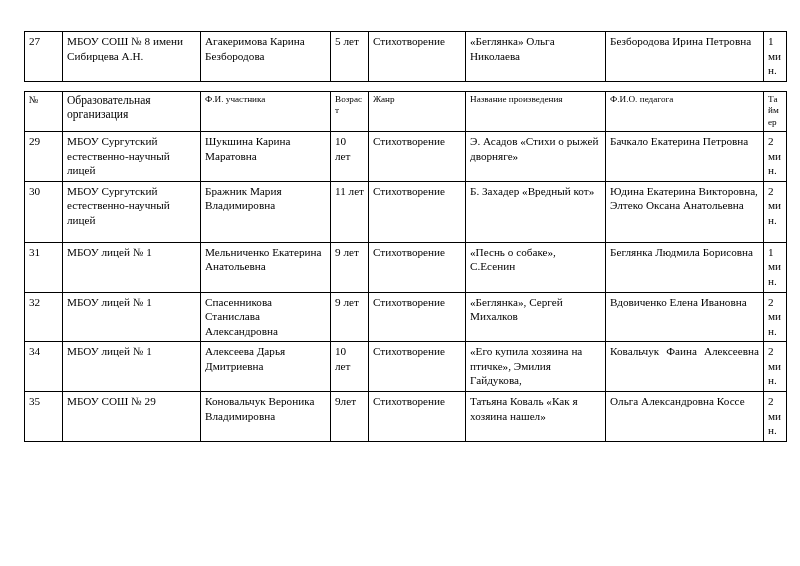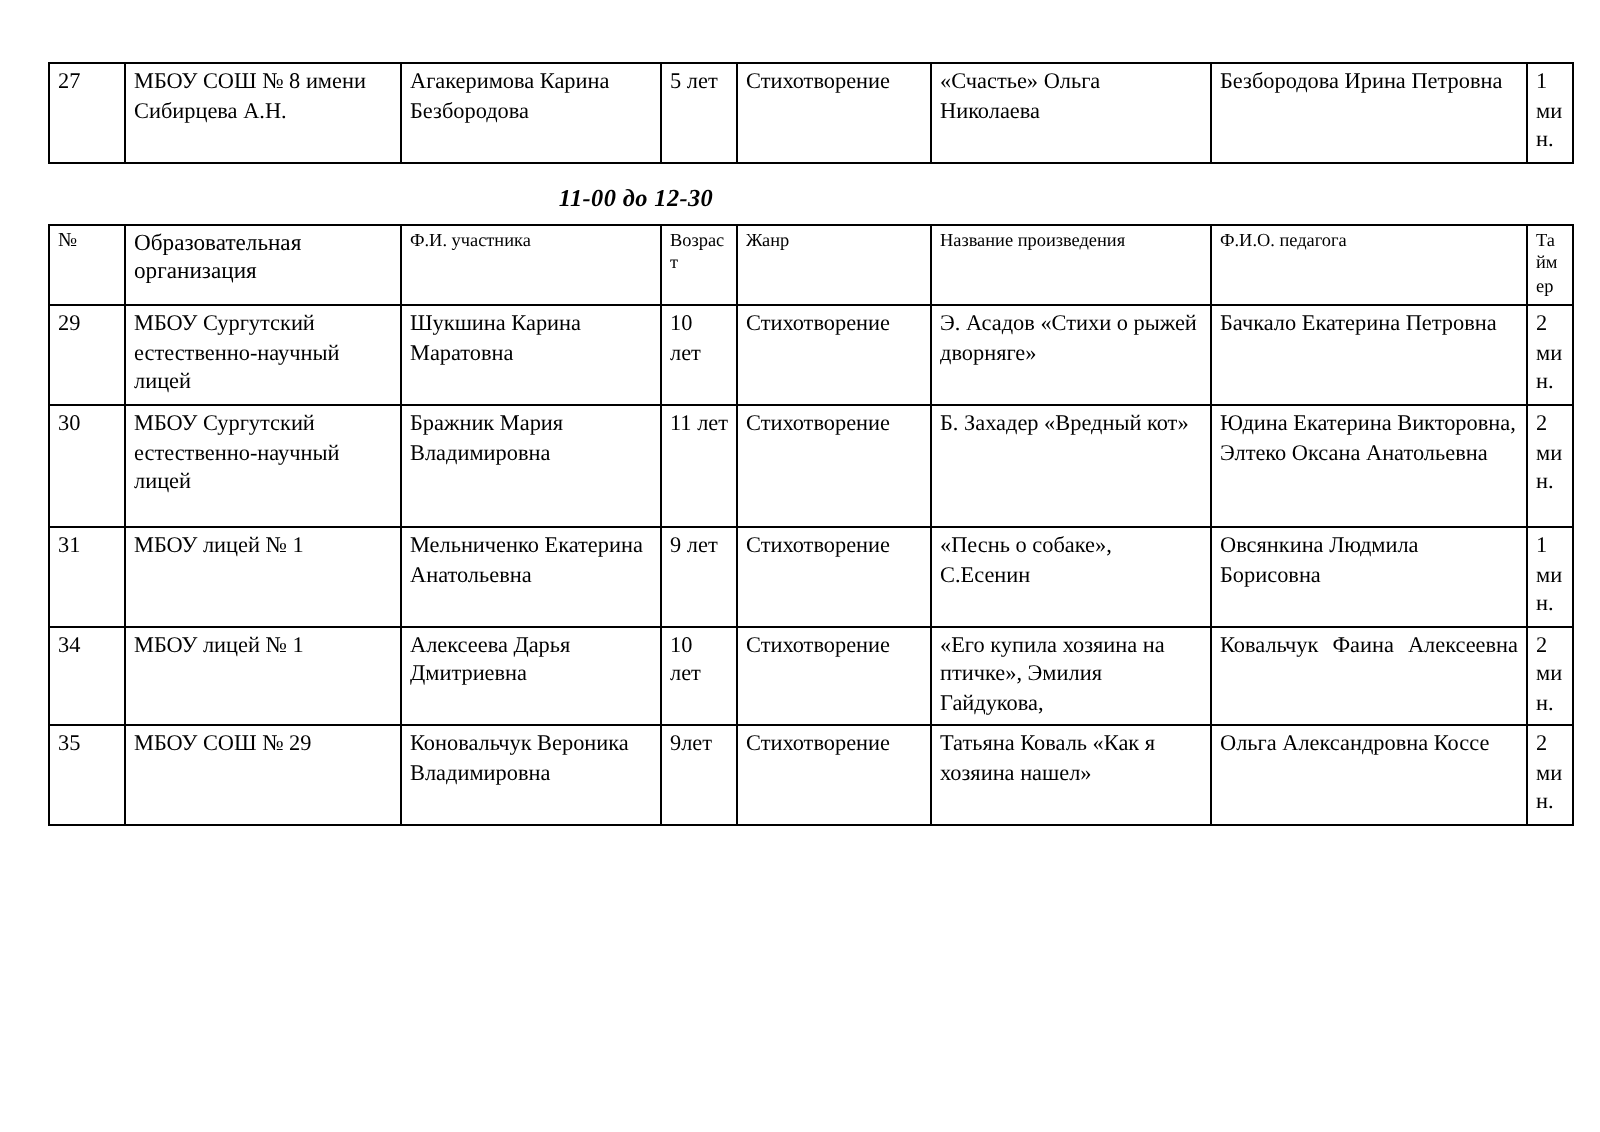--- a/index.html
+++ b/index.html
@@ -108,30 +108,29 @@
         <col class="w-teach">
         <col class="w-timer">
     </colgroup>
     <tbody>
       <tr class="r-h36">
         <td class="c-num">27</td>
         <td>МБОУ СОШ № 8 имени Сибирцева А.Н.</td>
         <td>Агакеримова Карина Безбородова</td>
         <td>5 лет</td>
         <td>Стихотворение</td>
-        <td>«Счастье»
+        <td>«Беглянка»
 Ольга Николаева</td>
         <td>Безбородова Ирина Петровна</td>
         <td>1 мин.</td>
       </tr>
     </tbody>
   </table>
 
   <div class="section-heading">
-    <div class="line2">11-00 до 12-30</div>
   </div>
 
   <table class="doc-table">
     <colgroup>
       <col class="w-num">
         <col class="w-org">
         <col class="w-part">
         <col class="w-age">
       <col class="w-genre">
         <col class="w-title">
@@ -176,24 +175,35 @@
         <td>2 мин.</td>
       </tr>
 
       <tr class="r-h36">
         <td class="c-num">31</td>
         <td>МБОУ лицей № 1</td>
         <td>Мельниченко Екатерина Анатольевна</td>
         <td>9 лет</td>
         <td>Стихотворение</td>
         <td>«Песнь о собаке», С.Есенин</td>
-        <td>Овсянкина Людмила Борисовна</td>
+        <td>Беглянка Людмила Борисовна</td>
         <td>1 мин.</td>
       </tr>
 
+      <tr class="r-h47">
+        <td class="c-num">32</td>
+        <td>МБОУ лицей № 1</td>
+        <td>Спасенникова Станислава Александровна</td>
+        <td>9 лет</td>
+        <td>Стихотворение</td>
+        <td>«Беглянка»,
+ Сергей Михалков</td>
+        <td>Вдовиченко Елена Ивановна</td>
+        <td>2 мин.</td>
+      </tr>
 
 
       <tr class="r-h47">
         <td class="c-num">34</td>
         <td>МБОУ лицей № 1</td>
         <td class="just">Алексеева Дарья Дмитриевна</td>
         <td>10 лет</td>
         <td>Стихотворение</td>
         <td class="just-last">«Его купила хозяина на птичке», Эмилия Гайдукова,</td>
         <td class="just">Ковальчук Фаина Алексеевна</td>

